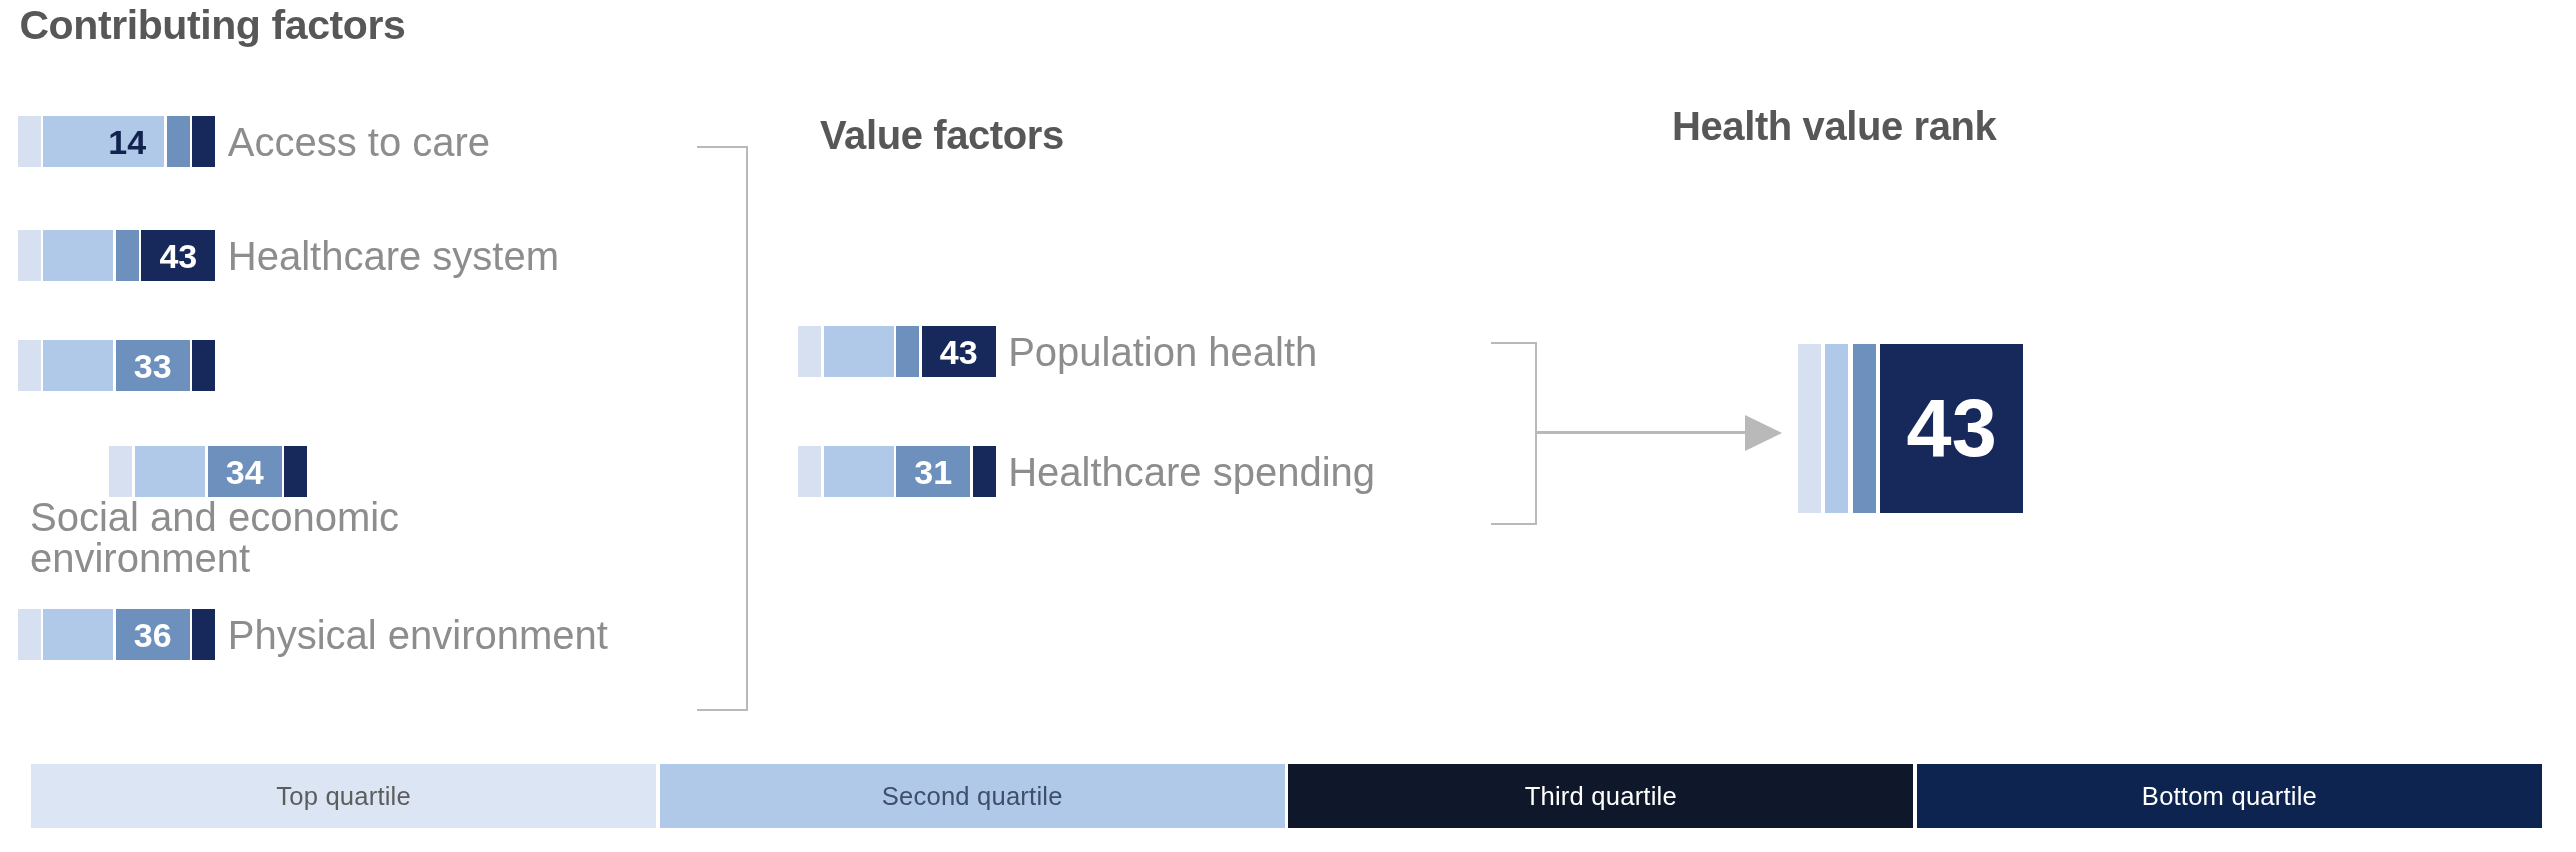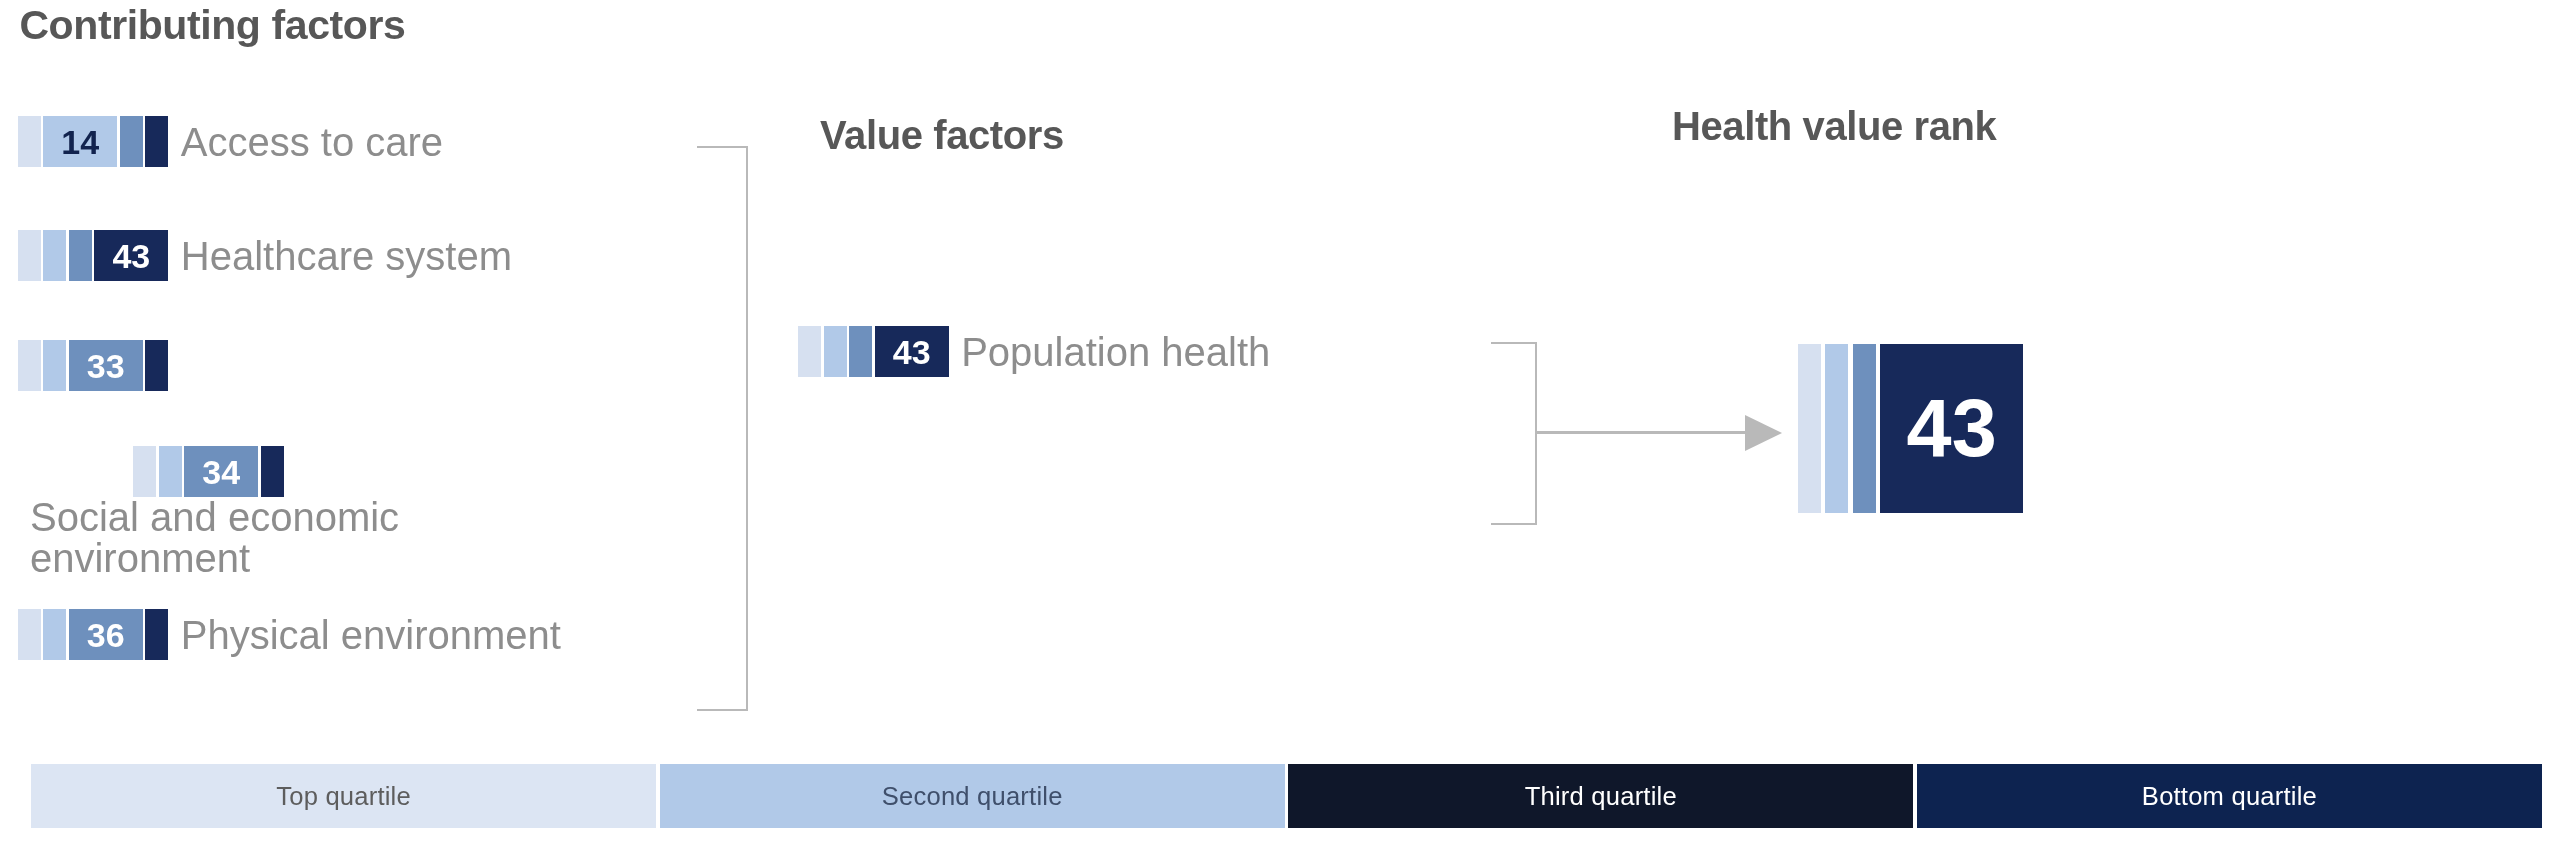--- a/index.html
+++ b/index.html
@@ -37,21 +37,21 @@
     position:relative;
     display:flex;
     align-items:center;
     justify-content:center;
     margin-right:2.6px;
     font-weight:bold;
     line-height:1;
   }
   .seg:last-child { margin-right:0; }
   .seg.q1 { background:#d6e0f0; }
-  .seg.q2 { background:#b1c9e8; }
+  .seg.q2 { background:#b1c9e8;padding-left:47px; }
   .seg.q3 { background:#6e90bd; }
   .seg.q4 { background:#17295a; }
   .seg.thin   { width:23px; }
   .seg.active { width:74px; font-size:34px; }
   .seg.active.dark-text  { color:#12234e; }
   .seg.active.light-text { color:#ffffff; }
 
   .factor-label {
     margin-left:12.4px;
     font-size:40px;
@@ -192,20 +192,29 @@
   <div class="factor-row" style="left:798px; top:326px;">
     <div class="qbar">
       <div class="seg q1 thin"></div>
       <div class="seg q2 thin"></div>
       <div class="seg q3 thin"></div>
       <div class="seg q4 active light-text">43</div>
     </div>
     <div class="factor-label">Population health</div>
   </div>
 
+  <div class="factor-row" style="left:798px; top:446px;">
+    <div class="qbar">
+      <div class="seg q1 thin"></div>
+      <div class="seg q2 thin"></div>
+      <div class="seg q3 active light-text">31</div>
+      <div class="seg q4 thin"></div>
+    </div>
+    <div class="factor-label">Healthcare spending</div>
+  </div>
 
   <div class="bracket" id="bracket-contributing"></div>
   <div class="bracket" id="bracket-value"></div>
   <div id="arrow-line"></div>
   <div id="arrow-head"></div>
 
   <div id="rank-bar">
     <div class="rseg rthin q1"></div>
     <div class="rseg rthin q2"></div>
     <div class="rseg rthin q3"></div>

